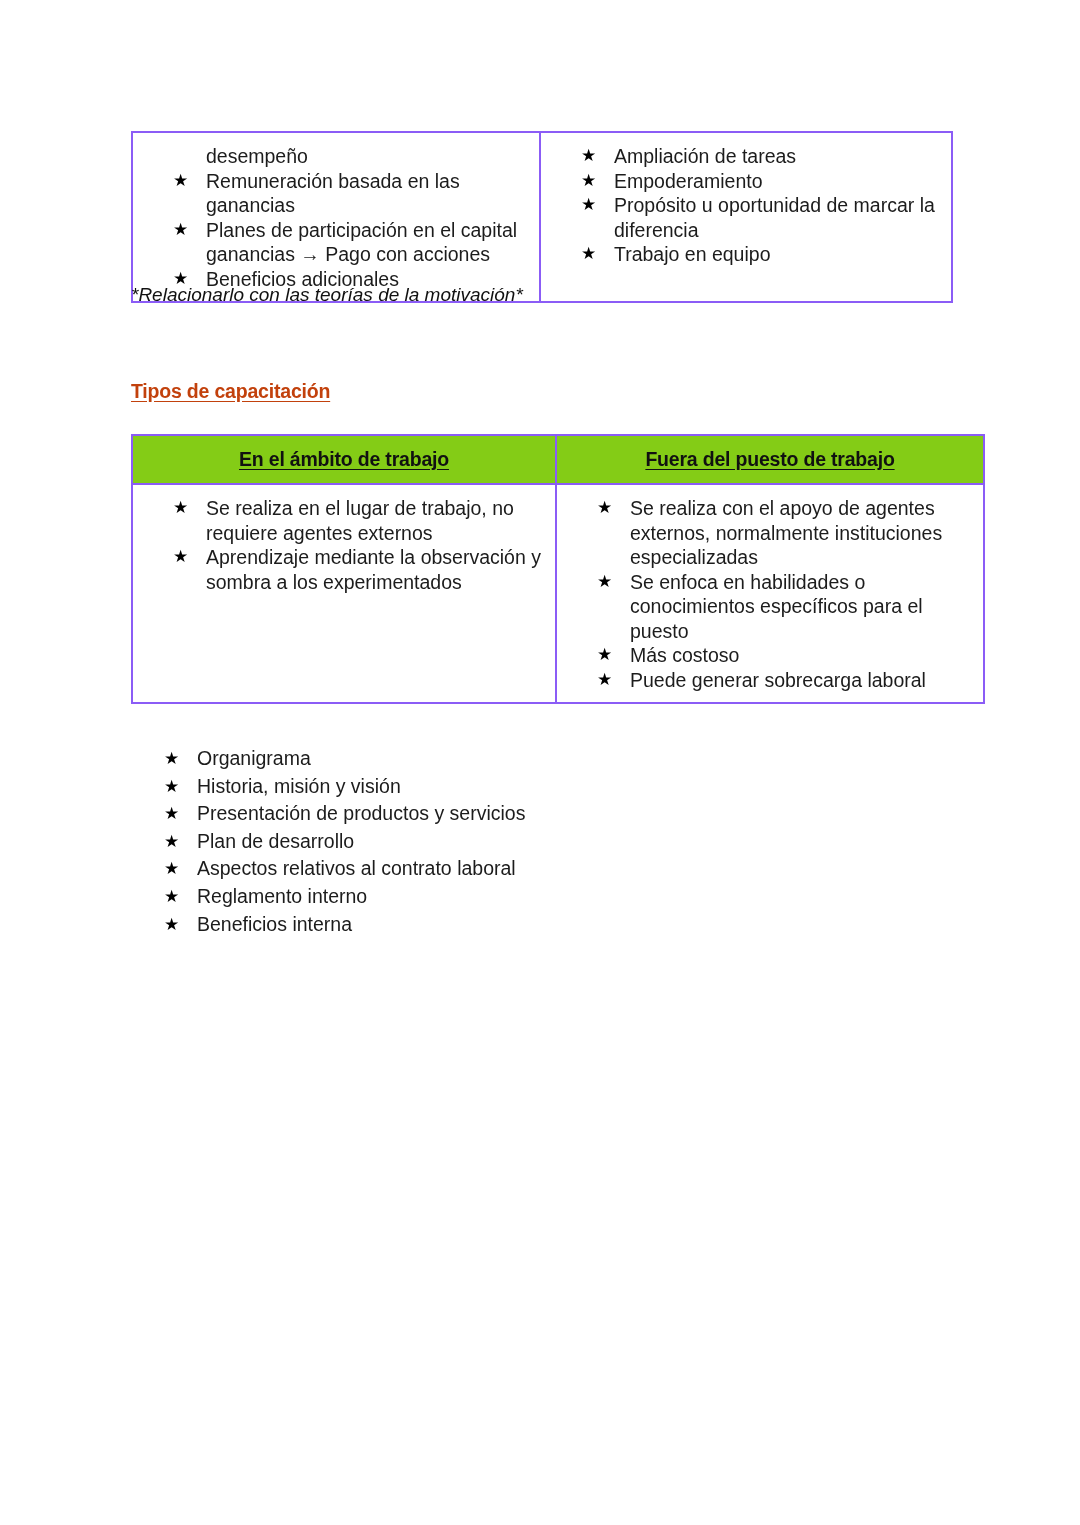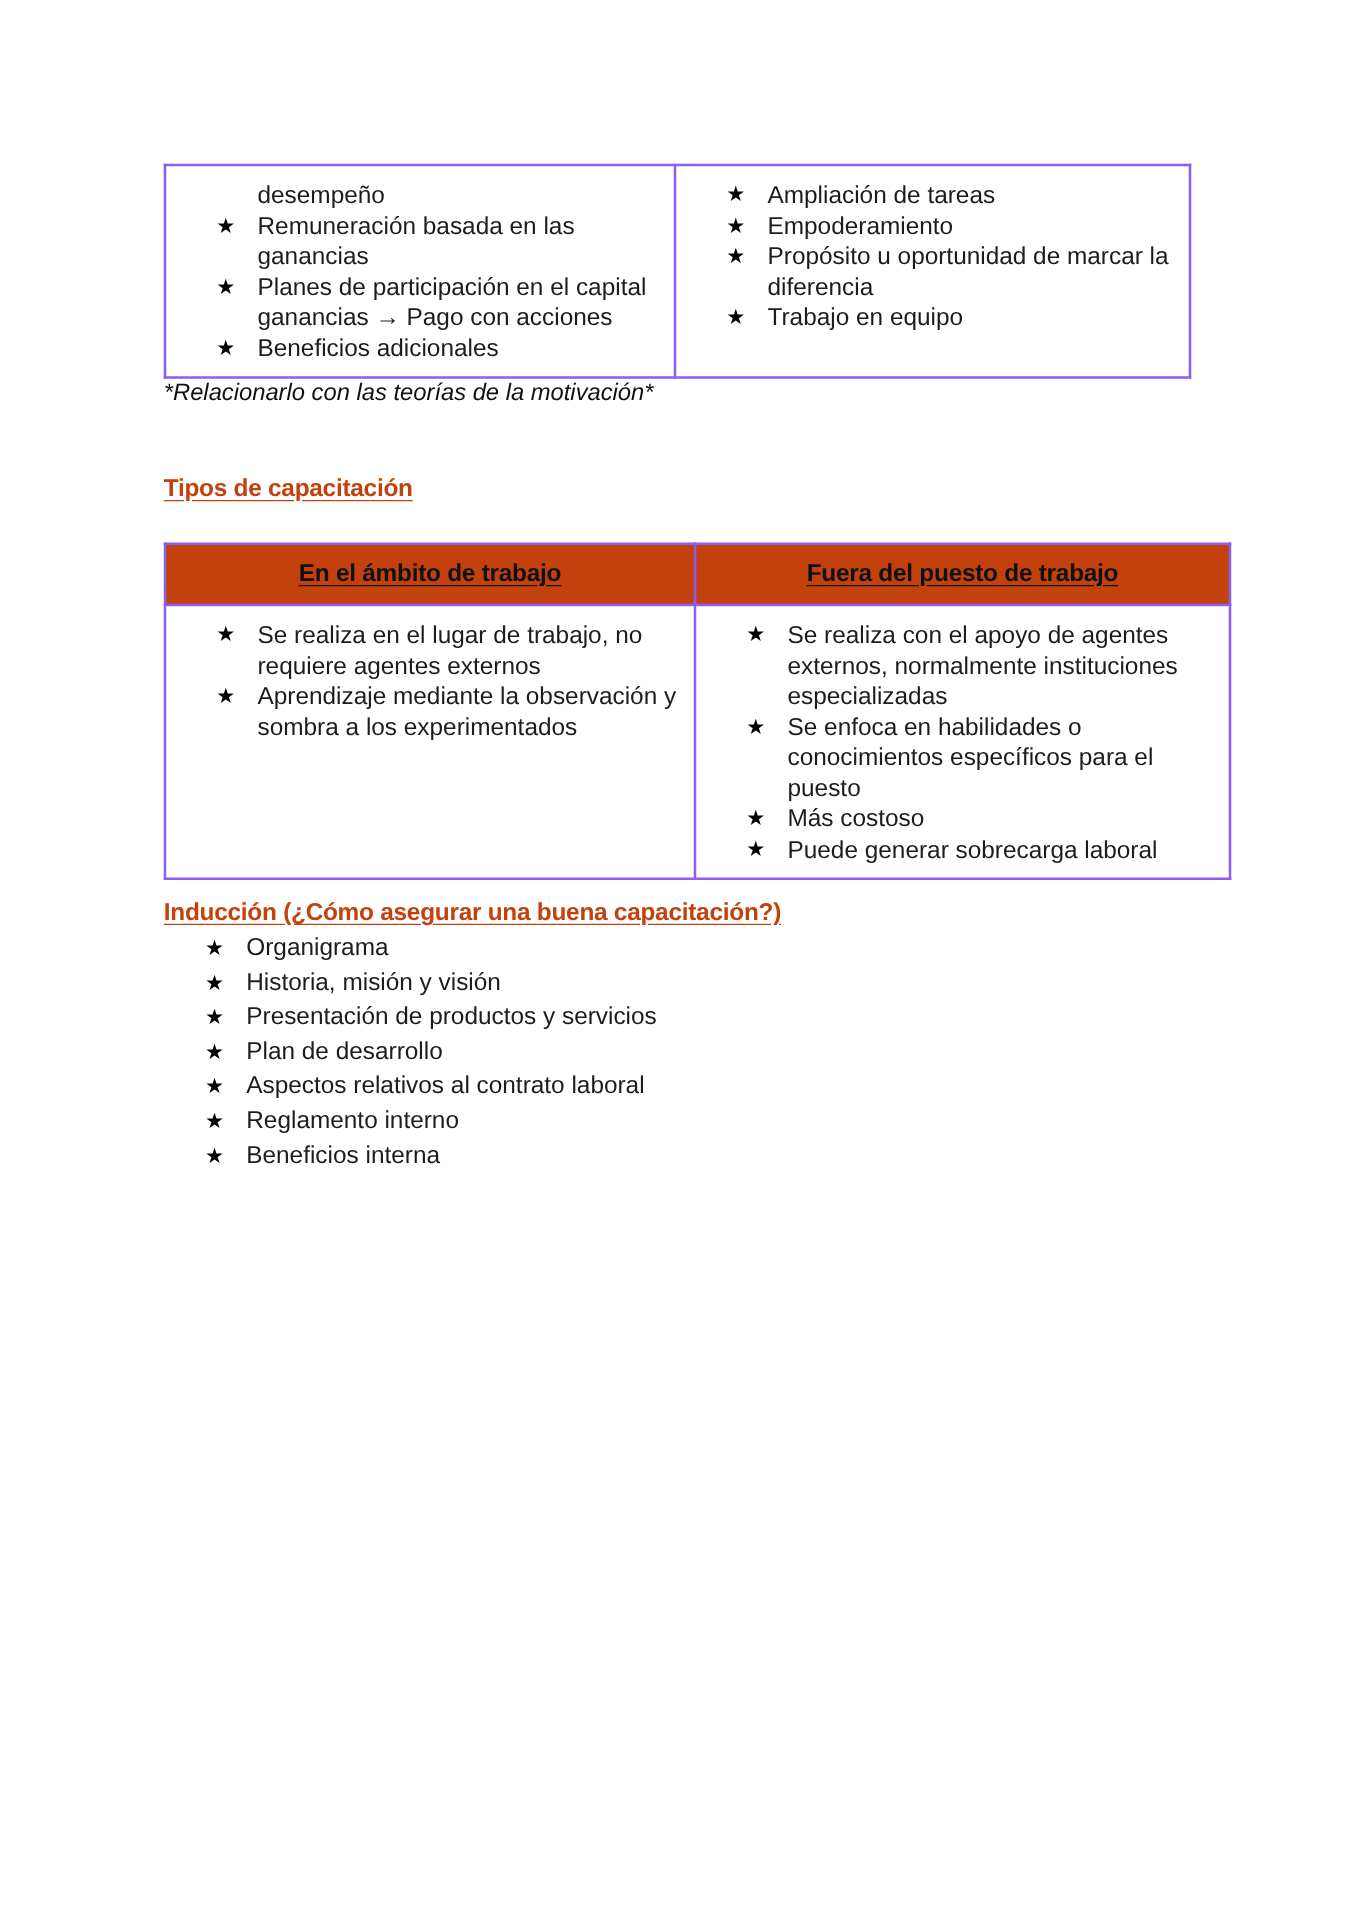--- a/index.html
+++ b/index.html
@@ -47,21 +47,21 @@
 
   
   #table-capacitacion {
     left: 131px;
     top: 434px;
     width: 816px;
   }
   #table-capacitacion td.col-left  { width: 406px; }
   #table-capacitacion td.col-right { width: 410px; margin-top: 48px; }
   #table-capacitacion td.head-cell {
-    background: #c2410c;
+    background: #84cc16;
     text-align: center;
     padding: 12px 8px 12px 8px;
     height: 20px;
   }
   #table-capacitacion td.body-left  { height: 190px; }
   #table-capacitacion td.body-right { height: 190px; }
 
   .head-text {
     font-weight: bold;
     font-size: 19.5px;
@@ -95,21 +95,21 @@
   
   ul.star-list > li.no-bullet { padding-left: 33px; }
 
   .cell-pad-left  { padding: 11px 10px 10px 40px; }
   .cell-pad-right { padding: 11px 10px 10px 40px; }
 
   
   .note-italic {
     position: absolute;
     left: 131px;
-    top: 304px;
+    top: 284px;
     font-size: 19px;
     font-style: italic;
     color: #111111;
     white-space: nowrap;
   }
 
   .section-heading {
     position: absolute;
     font-weight: bold;
     font-size: 19.5px;
@@ -197,21 +197,20 @@
                 <li><span class="star-bullet">★</span><span>Se enfoca en habilidades o conocimientos específicos para el puesto</span></li>
                 <li><span class="star-bullet">★</span><span>Más costoso</span></li>
                 <li><span class="star-bullet">★</span><span>Puede generar sobrecarga laboral</span></li>
               </ul>
         </div>
       </td>
     </tr>
   </tbody>
     </table>
 
-  <div class="section-heading" id="heading-induccion">Inducción (¿Cómo asegurar una buena capacitación?)</div>
 
   <ul class="star-list" id="induccion-list">
       <li><span class="star-bullet">★</span><span>Organigrama</span></li>
       <li><span class="star-bullet">★</span><span>Historia, misión y visión</span></li>
       <li><span class="star-bullet">★</span><span>Presentación de productos y servicios</span></li>
       <li><span class="star-bullet">★</span><span>Plan de desarrollo</span></li>
       <li><span class="star-bullet">★</span><span>Aspectos relativos al contrato laboral</span></li>
       <li><span class="star-bullet">★</span><span>Reglamento interno</span></li>
       <li><span class="star-bullet">★</span><span>Beneficios interna</span></li>
     </ul>

